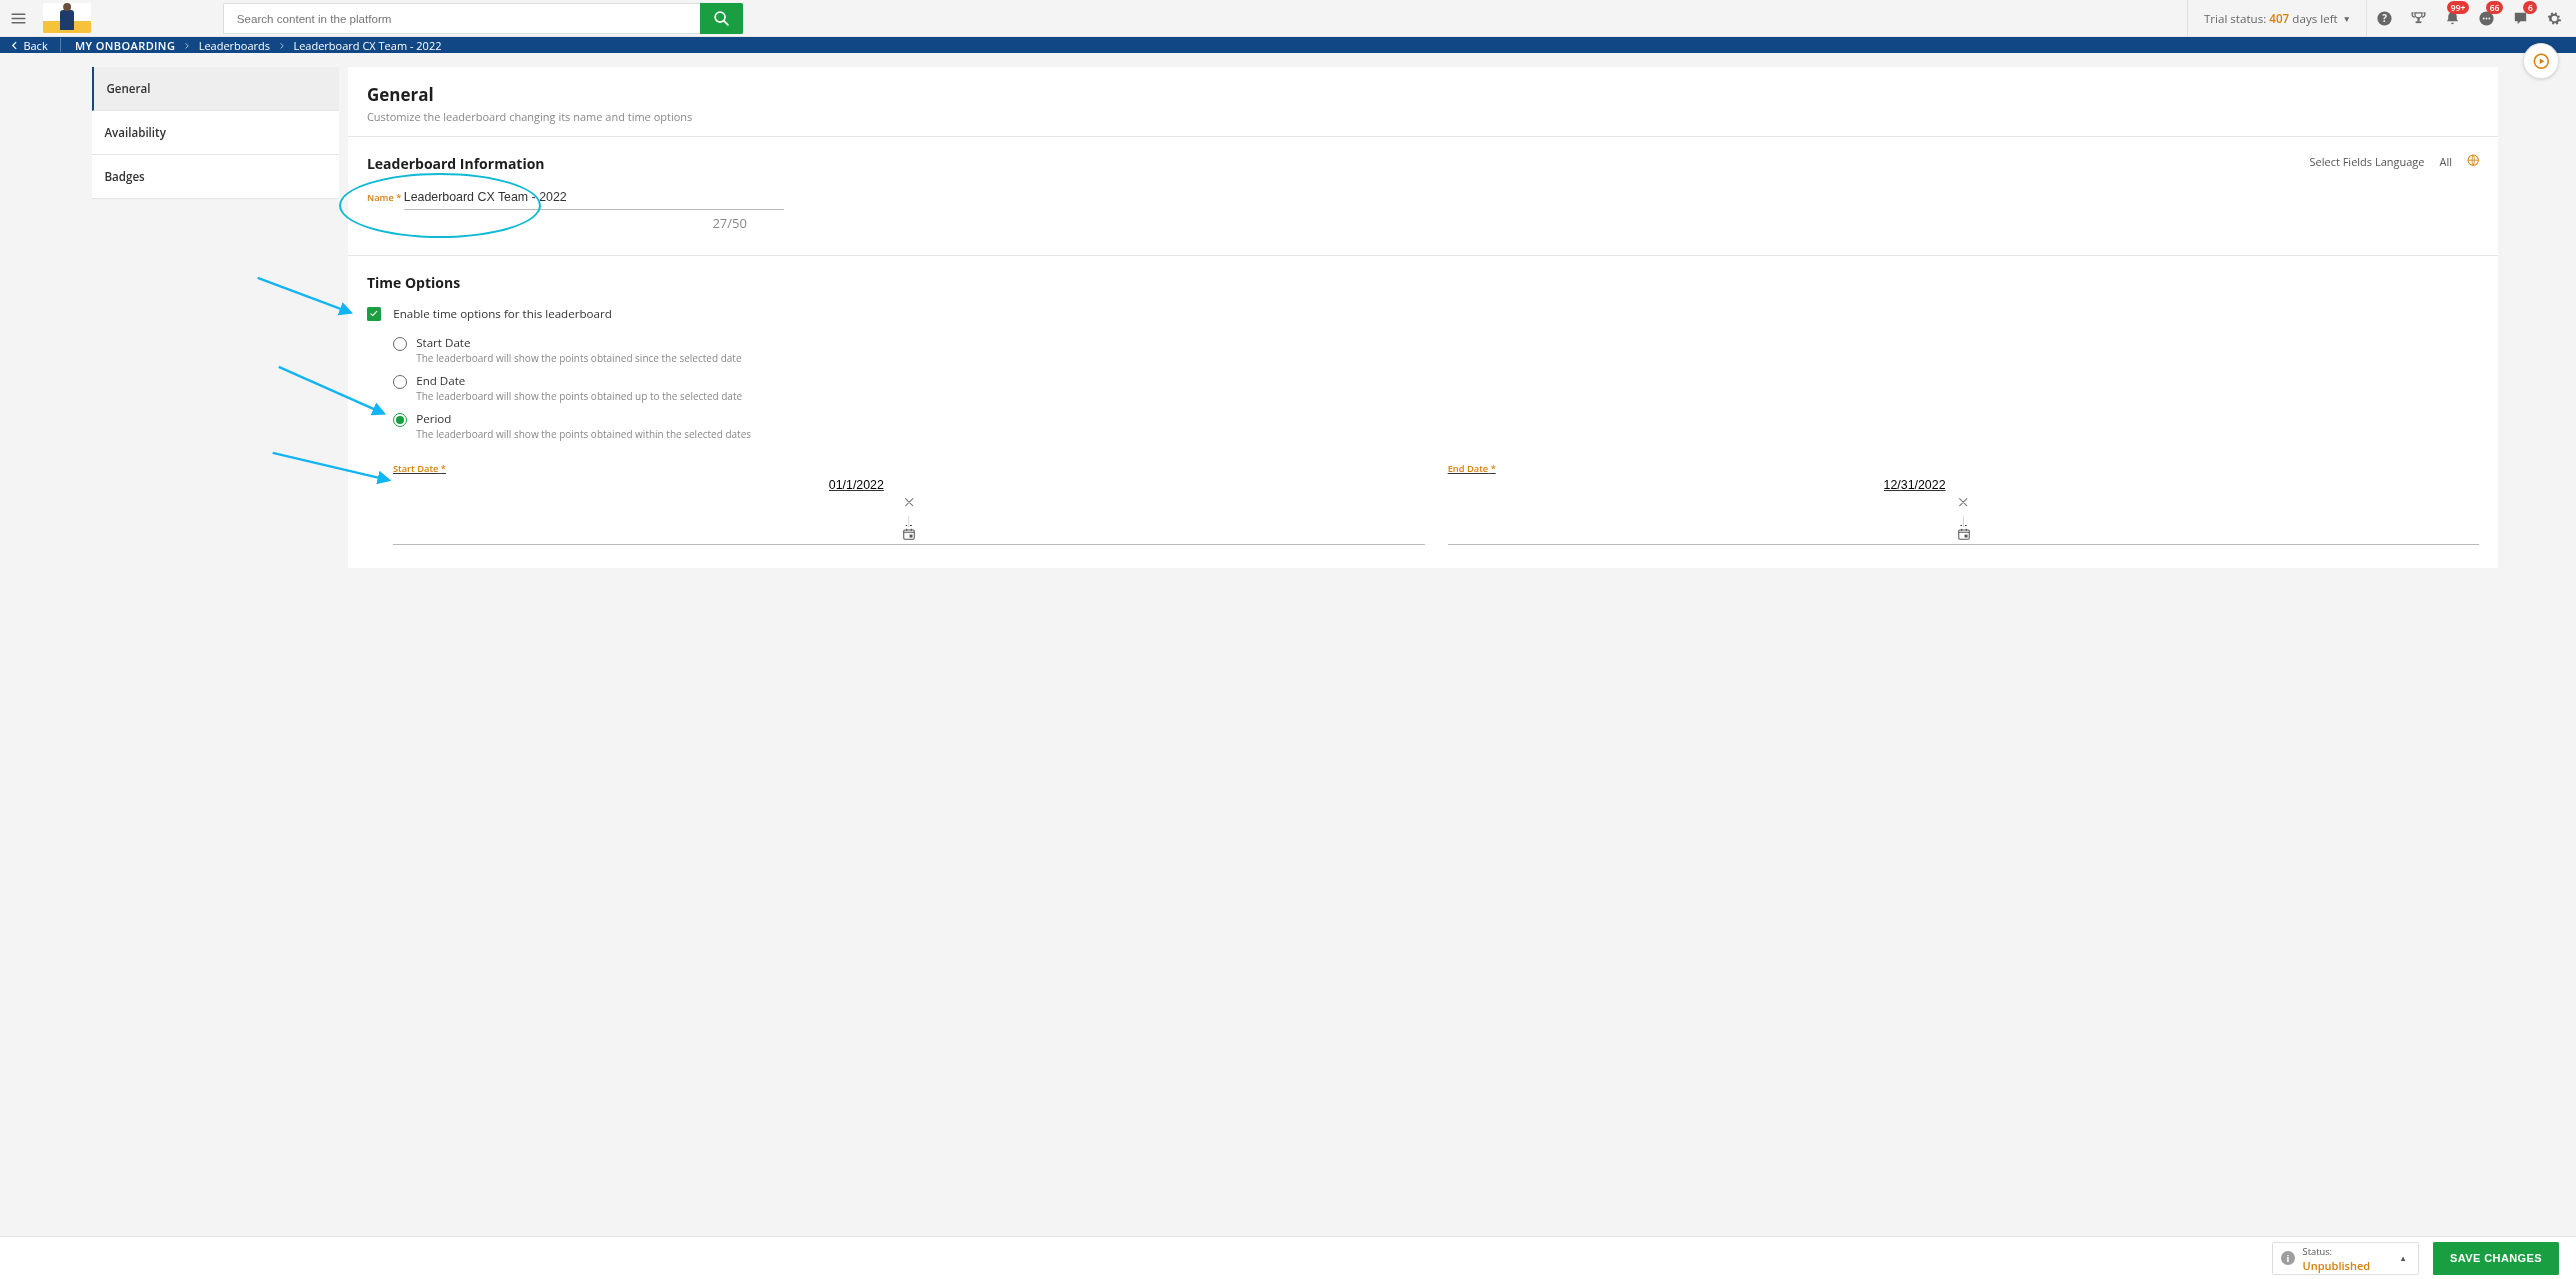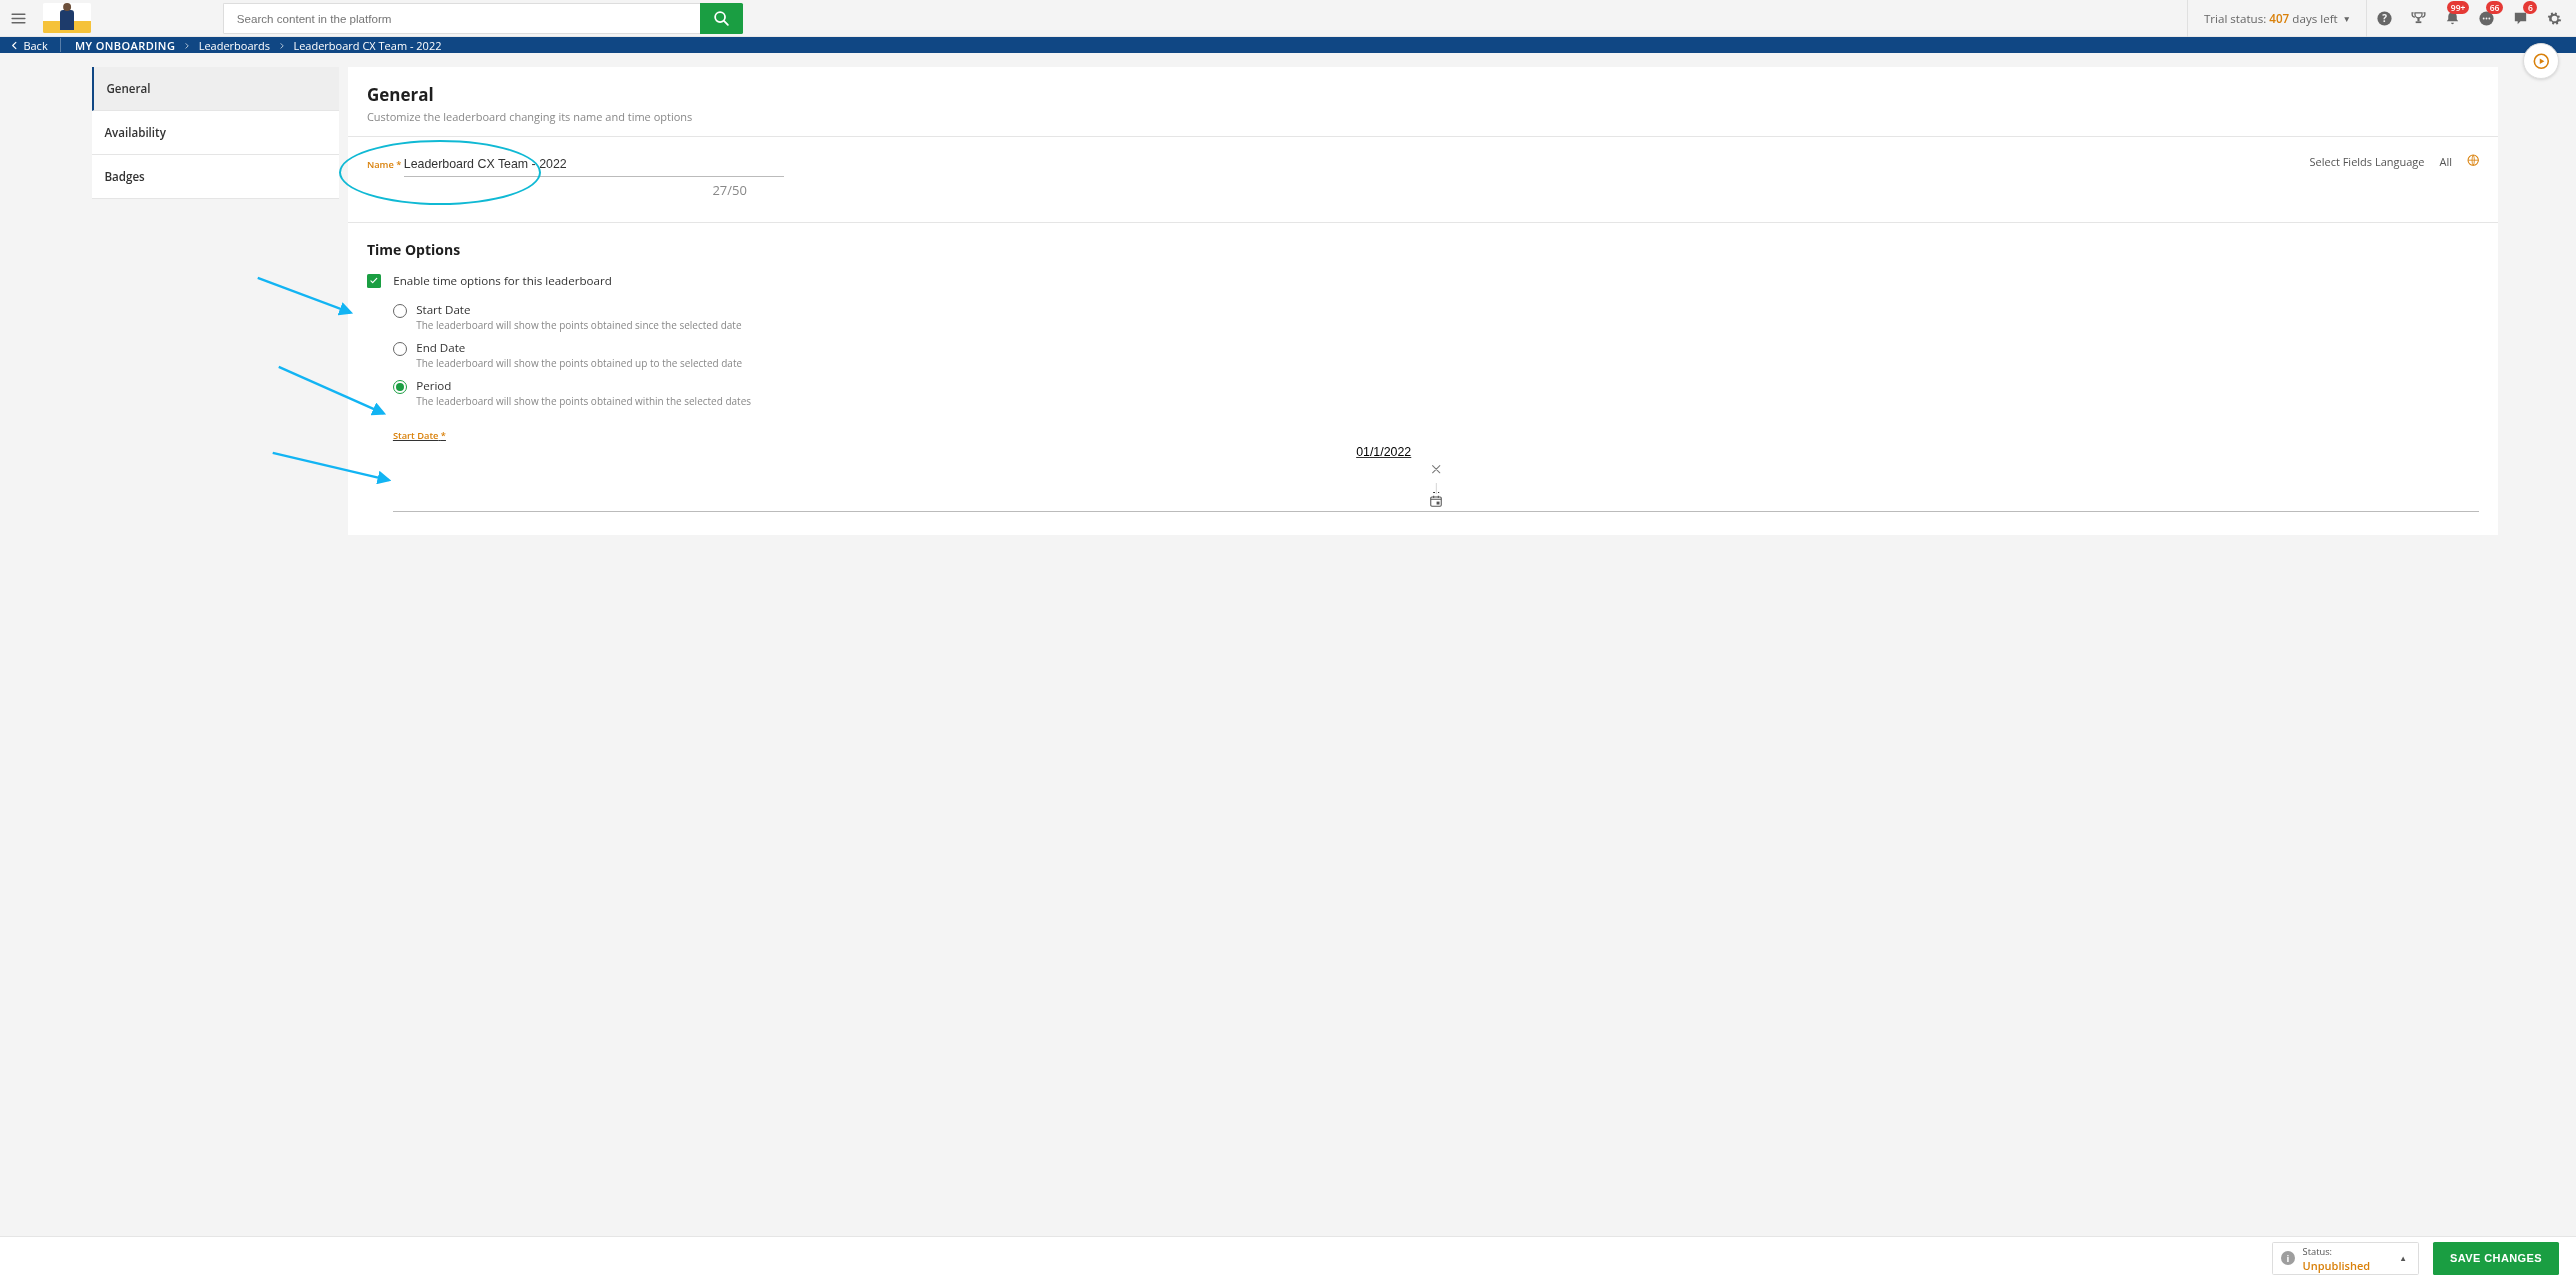--- a/index.html
+++ b/index.html
@@ -460,20 +460,21 @@
         <span>Select Fields Language</span>
         <span>All</span>
         <span class="globe">
           <svg width="12.4" height="12.4" viewBox="0 0 24 24" fill="#d9800a">
             <circle cx="12" cy="12" r="10" fill="none" stroke="#d9800a" stroke-width="2"></circle>
             <path d="M2 12h20M12 2c3 3 3 17 0 20M12 2c-3 3-3 17 0 20" stroke="#d9800a" stroke-width="1.6" fill="none"></path>
           </svg>
         </span>
       </div>
 
+      <h2>Leaderboard Information</h2>
 
       <div class="field-group">
         <span class="field-label">
           <span>Name</span> <span class="req">*</span>
         </span>
         <input class="text-input" style="max-width: 380px;" type="text" value="Leaderboard CX Team - 2022">
         <div class="counter" style="max-width:380px;">27/50</div>
         
         <div class="circle-highlight" style="left:-28px; top:-14px; width:202px; height:65px;"></div>
       </div>
@@ -531,20 +532,41 @@
             <span class="icn-cal">
               <svg width="14" height="14" viewBox="0 0 24 24" fill="none">
                 <rect x="3" y="5" width="18" height="16" rx="2" stroke="#555" stroke-width="1.8"></rect>
                 <path d="M3 9h18M8 3v4M16 3v4" stroke="#555" stroke-width="1.8"></path>
                 <rect x="13" y="13" width="5" height="5" fill="#555"></rect>
               </svg>
             </span>
           </div>
         </div>
 
+        <div class="date-field">
+          <span class="field-label">
+            <span>End Date</span> <span class="req">*</span>
+          </span>
+          <div class="date-input-wrap">
+            <input type="text" value="12/31/2022" style="">
+            <span class="icn-clear">
+              <svg width="12.4" height="12.4" viewBox="0 0 24 24">
+                  <path d="M5 5l14 14M19 5L5 19" stroke="#777" stroke-width="2" stroke-linecap="round"></path>
+                </svg>
+            </span>
+            <span class="icn-sep">|</span>
+            <span class="icn-cal">
+              <svg width="14" height="14" viewBox="0 0 24 24" fill="none">
+                <rect x="3" y="5" width="18" height="16" rx="2" stroke="#555" stroke-width="1.8"></rect>
+                <path d="M3 9h18M8 3v4M16 3v4" stroke="#555" stroke-width="1.8"></path>
+                <rect x="13" y="13" width="5" height="5" fill="#555"></rect>
+              </svg>
+            </span>
+          </div>
+        </div>
       </div>
 
     </div>
   </div>
 
   <svg class="arrow-annot" style="left:250px; top:217px;" width="116" height="62" viewBox="0 0 150 80">
     <defs>
         <marker id="ah" viewBox="0 0 10 10" refX="8" refY="5" markerWidth="6" markerHeight="6" orient="auto">
           <path d="M0 0L10 5L0 10z" fill="#12b4f3"></path>
         </marker>

